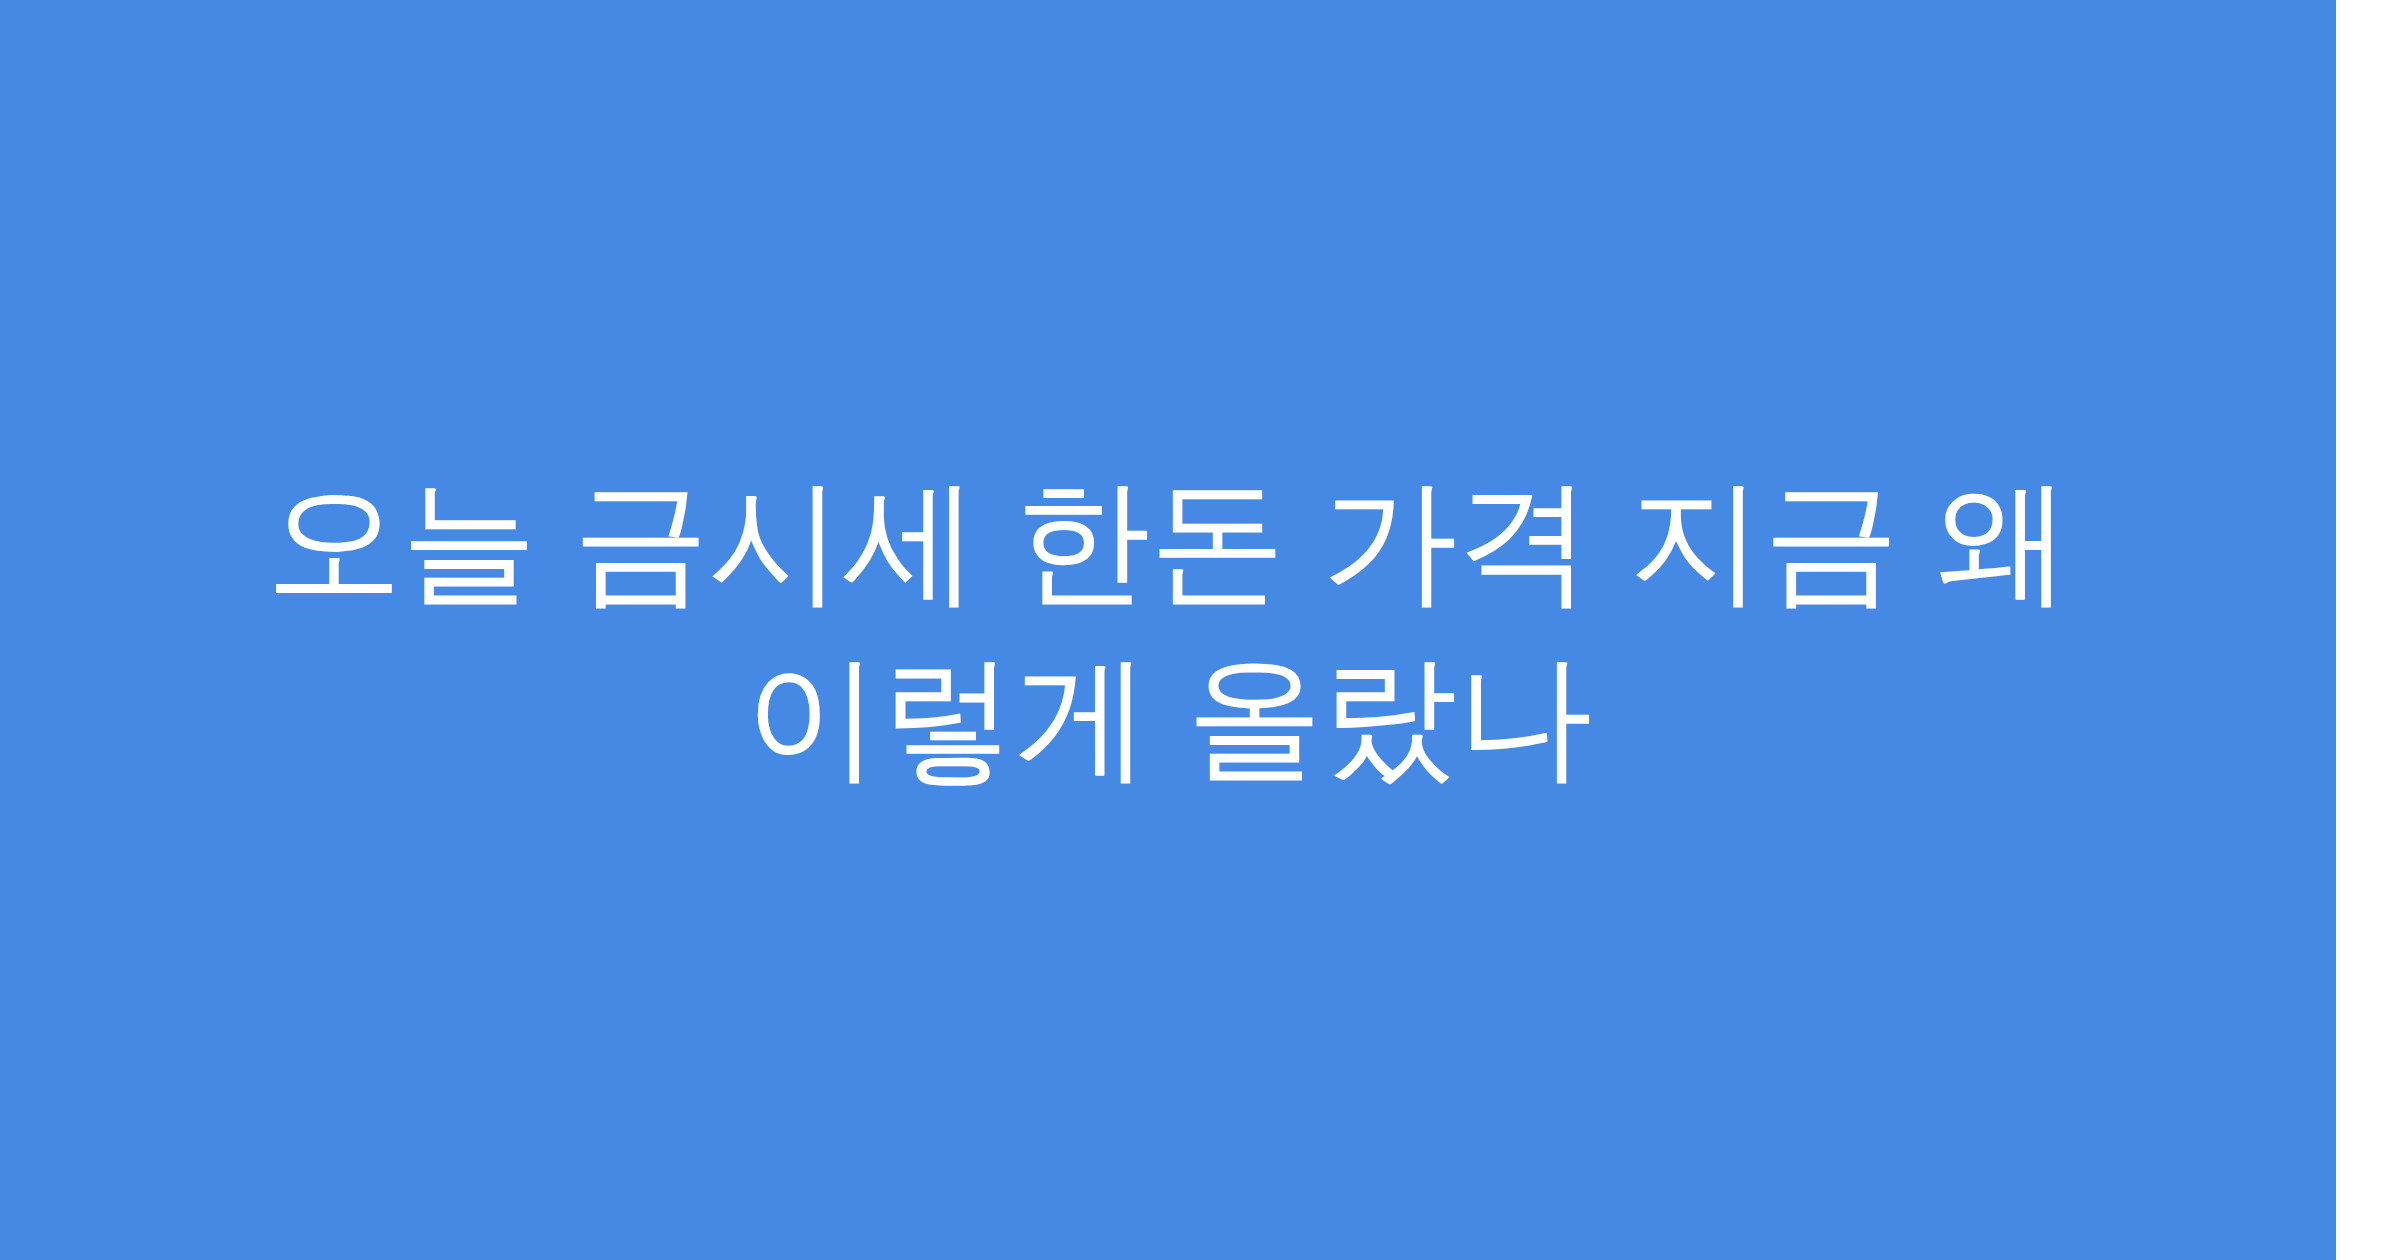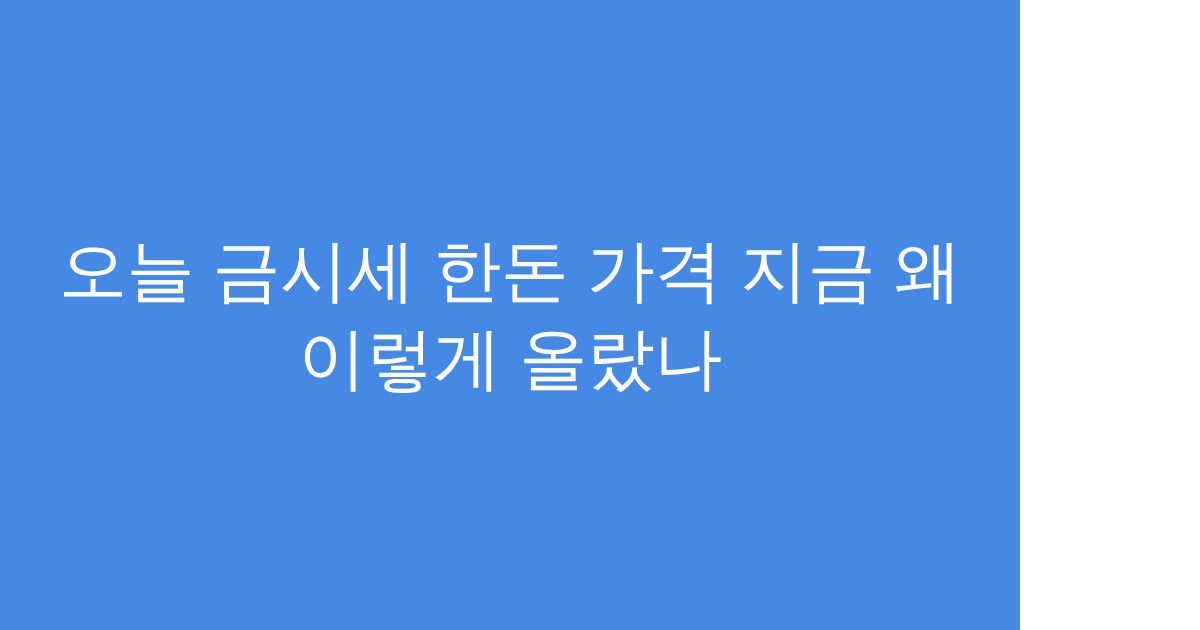--- a/index.html
+++ b/index.html
@@ -12,21 +12,21 @@
     height: 630px;
     overflow: hidden;
     font-family: "Liberation Sans", "DejaVu Sans", sans-serif;
     background: #ffffff;
   }
 
   
   .og-card {
     position: relative;
     box-sizing: border-box;
-    width: 1020px;
+    width: 1168px;
     height: 630px;
     background-color: #4589e4;
     display: flex;
     align-items: center;
     justify-content: center;
     padding: 0 36px;
   }
 
   .title-block {
     width: 100%;

